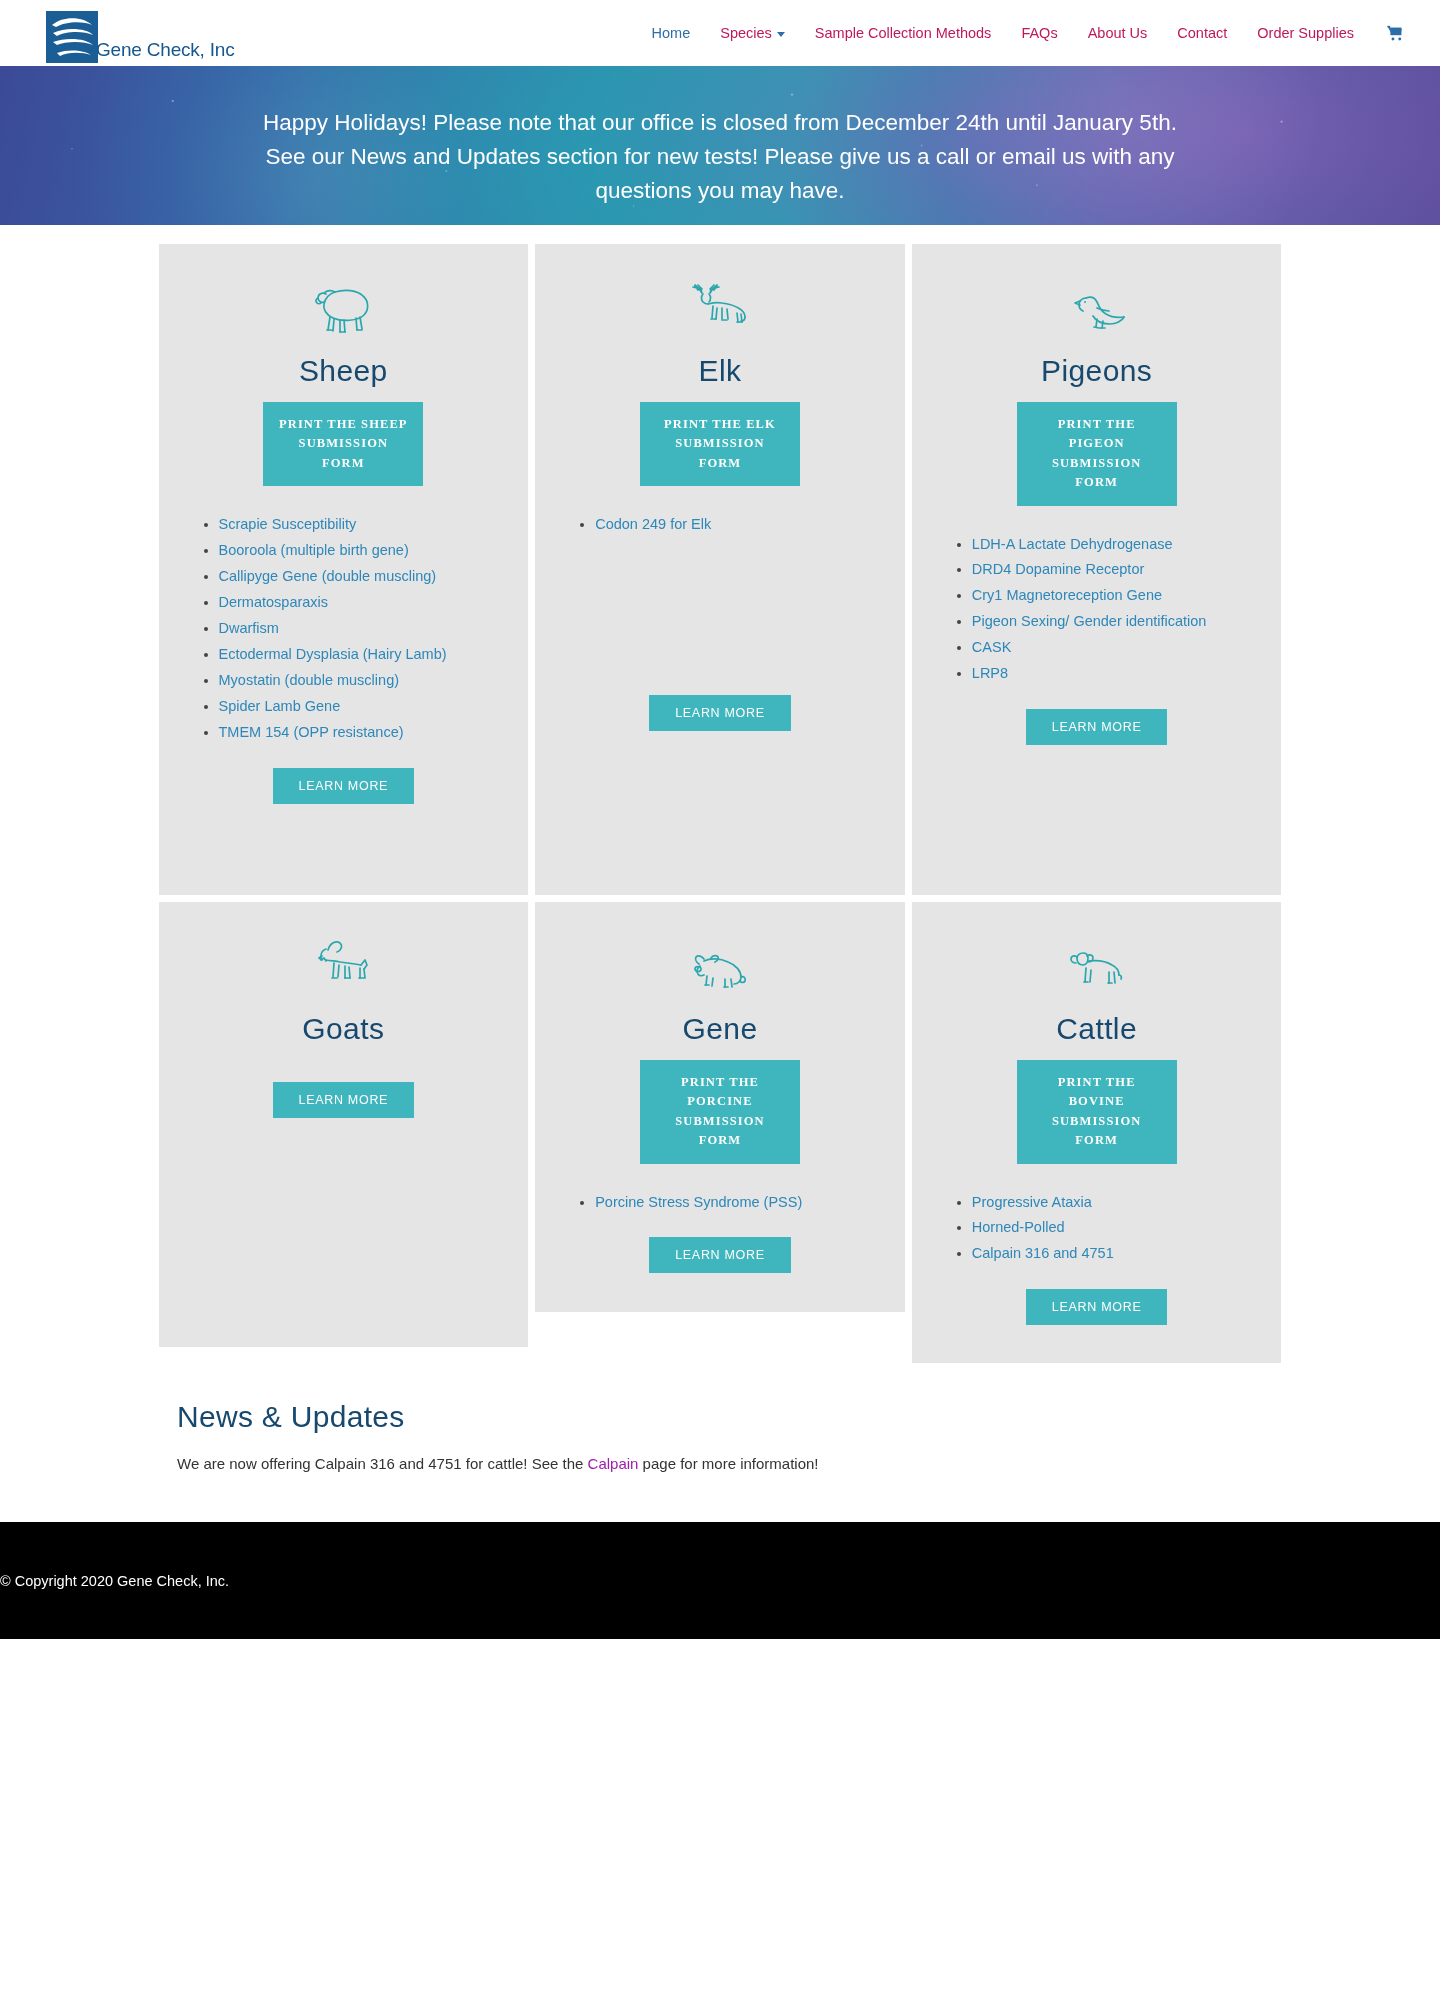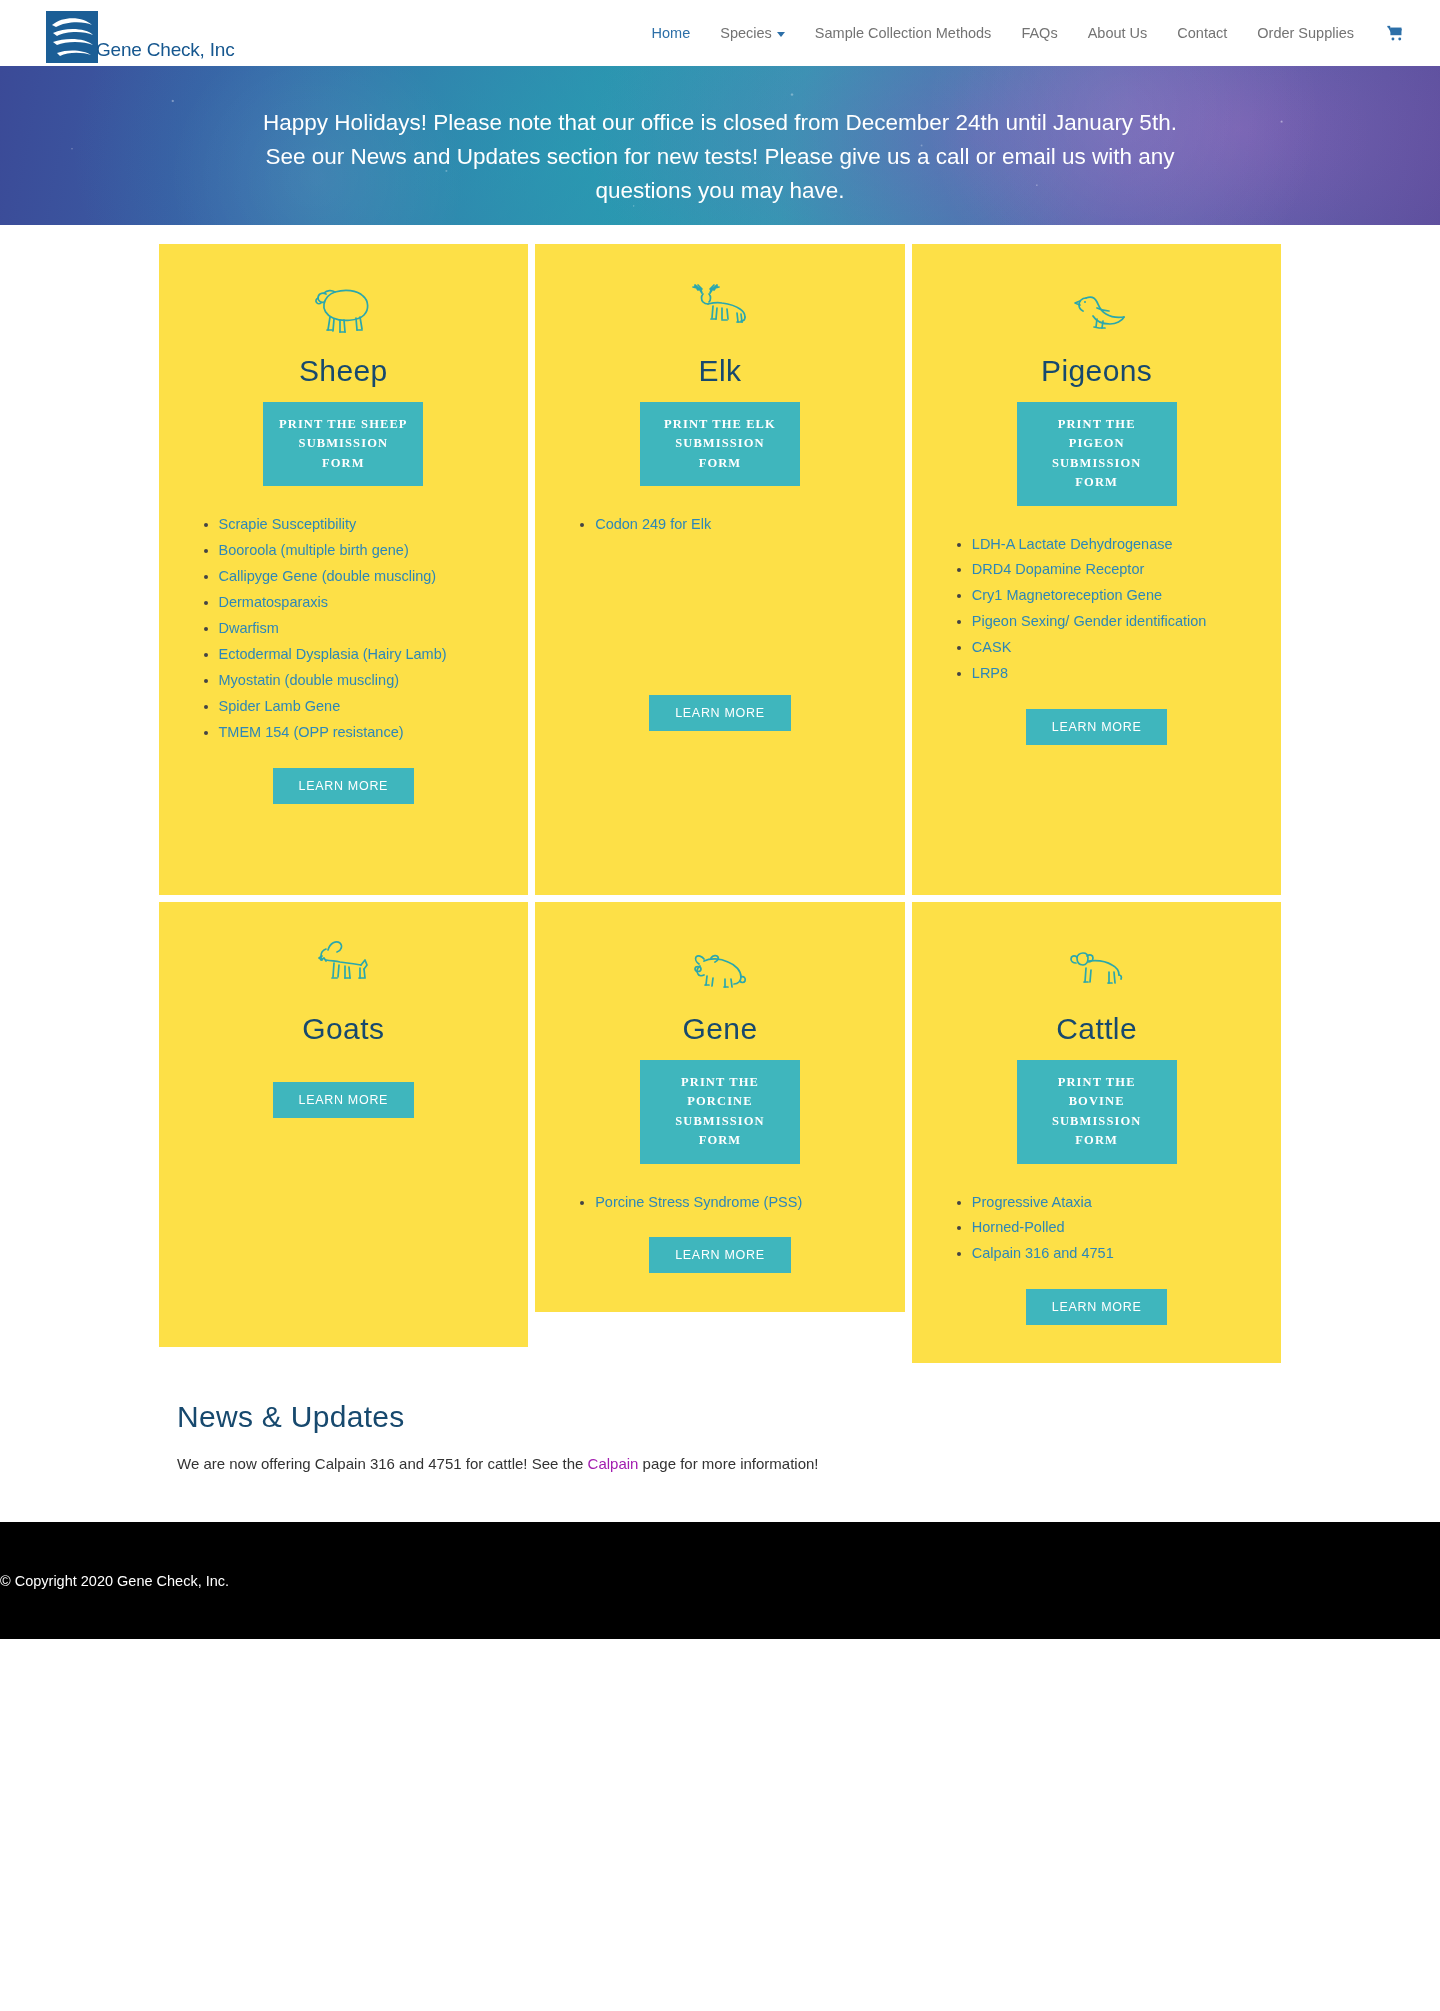--- a/index.html
+++ b/index.html
@@ -39,21 +39,21 @@
     white-space: nowrap;
   }
   .main-nav {
     margin-left: auto;
     display: flex;
     align-items: center;
     gap: 0;
   }
   .nav-item {
     font-size: 14.5px;
-    color: #737373;
+    color: #be185d;
     padding: 0 15px;
     line-height: 66px;
     white-space: nowrap;
     cursor: pointer;
     display: inline-flex;
     align-items: center;
     gap: 5px;
   }
   .nav-item.active { color: #2c6fa8; }
   .caret {
@@ -119,21 +119,21 @@
   .grid {
     display: flex;
     flex-wrap: wrap;
     gap: 0;
   }
   .col {
     width: 33.3333%;
     padding: 0 3.5px;
   }
   .card {
-    background: #fde047;
+    background: #e5e5e5;
     padding: 32px 26px 30px 26px;
     display: flex;
     flex-direction: column;
     align-items: center;
     margin-bottom: 7px;
   }
   .card.h-sheep { min-height: 651px; }
   .card.h-elk { min-height: 651px; }
   .card.h-pigeon { min-height: 651px; }
   .card.h-goat { min-height: 445px; }

